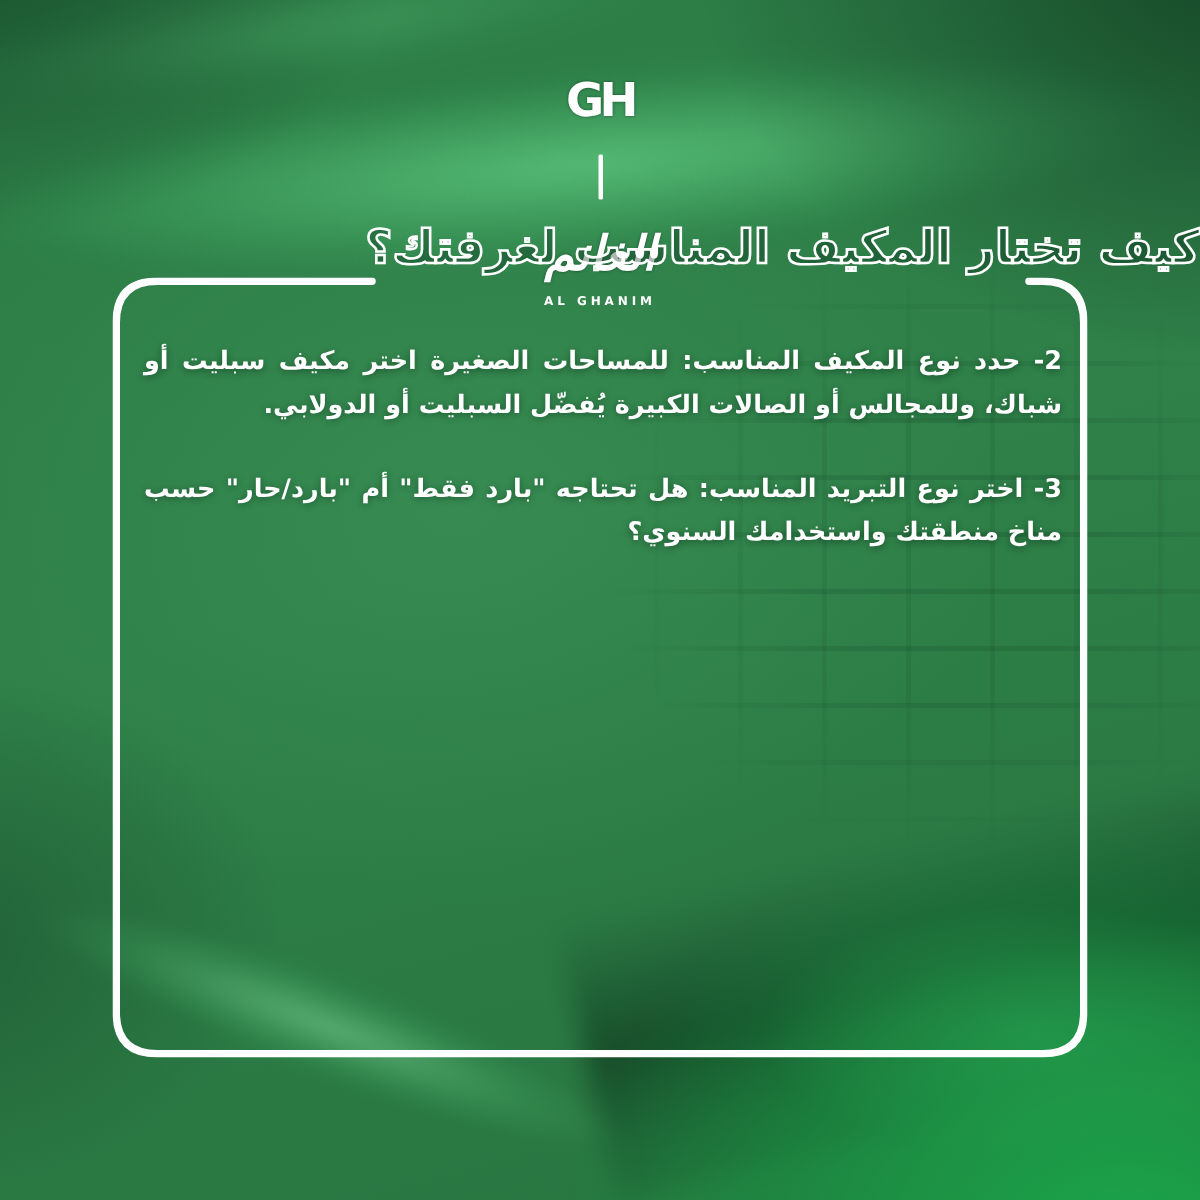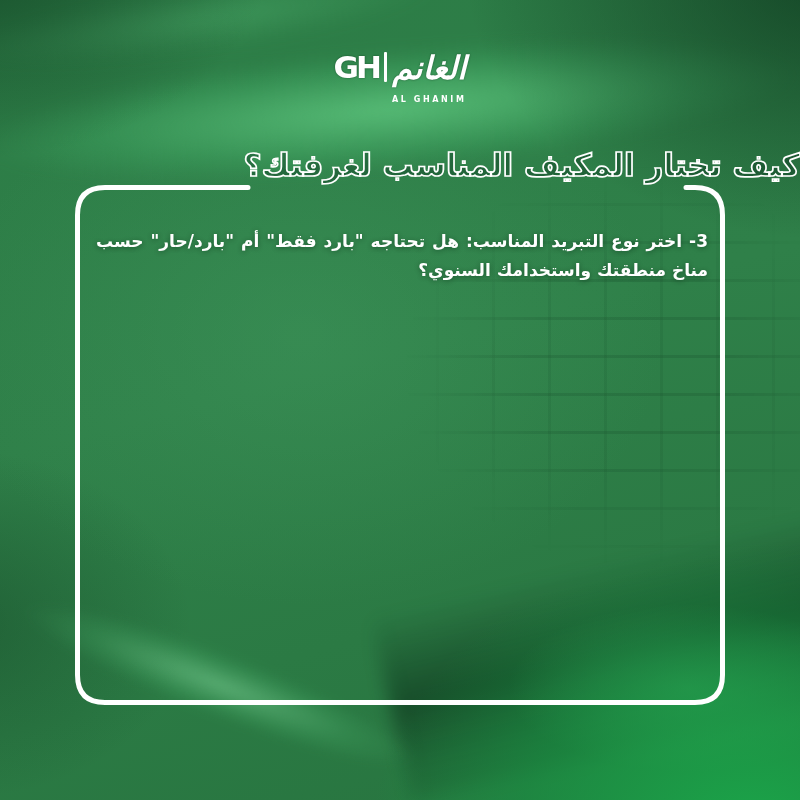--- a/index.html
+++ b/index.html
@@ -56,22 +56,22 @@
   }
   .bg-streak-bl{
     width:580px;height:90px;left:-70px;top:640px;
     transform:rotate(21deg);
     background:radial-gradient(50% 50% at 50% 50%, rgba(145,236,172,0.42), rgba(85,195,120,0.18) 48%, transparent 72%);
     filter:blur(4px);
   }
   
   .logo{
     position:absolute;top:52px;left:0;width:100%;
-    display:flex;justify-content:center;gap:5px;
-    color:#fff;z-index:3;
+    display:flex;align-items:center;justify-content:center;gap:20px;
+    color:#fff;z-index:3;flex-direction:column;
   }
   .logo-mark{
     font-weight:800;font-size:31px;letter-spacing:-3px;line-height:1;
     text-shadow:0 0 2px rgba(0,30,15,0.55);
   }
   .logo-divider{
     width:3px;height:30px;background:#fff;border-radius:1px;
   }
   .logo-names{display:flex;flex-direction:column;align-items:center;line-height:1;}
   .logo-ar{font-weight:800;font-size:32px;direction:rtl;text-shadow:0 0 2px rgba(0,30,15,0.5);font-style:italic;}
@@ -123,16 +123,17 @@
   </header>
 
   <h1 class="title">كيف تختار المكيف المناسب لغرفتك؟</h1>
 
   <svg class="frame" width="650" height="520" viewBox="0 0 650 520">
     <path d="M 173 2.5 L 30 2.5 Q 2.5 2.5 2.5 30 L 2.5 490 Q 2.5 517.5 30 517.5
              L 620 517.5 Q 647.5 517.5 647.5 490 L 647.5 30 Q 647.5 2.5 620 2.5 L 611 2.5" fill="none" stroke="#ffffff" stroke-width="5" stroke-linecap="round"></path>
   </svg>
 
   <div class="tips">
+    <p class="tip">2- حدد نوع المكيف المناسب: للمساحات الصغيرة اختر مكيف سبليت أو شباك، وللمجالس أو الصالات الكبيرة يُفضّل السبليت أو الدولابي.</p>
     <p class="tip">3- اختر نوع التبريد المناسب: هل تحتاجه "بارد فقط" أم "بارد/حار" حسب مناخ منطقتك واستخدامك السنوي؟</p>
   </div>
 
 </div>
 
 </body></html>

